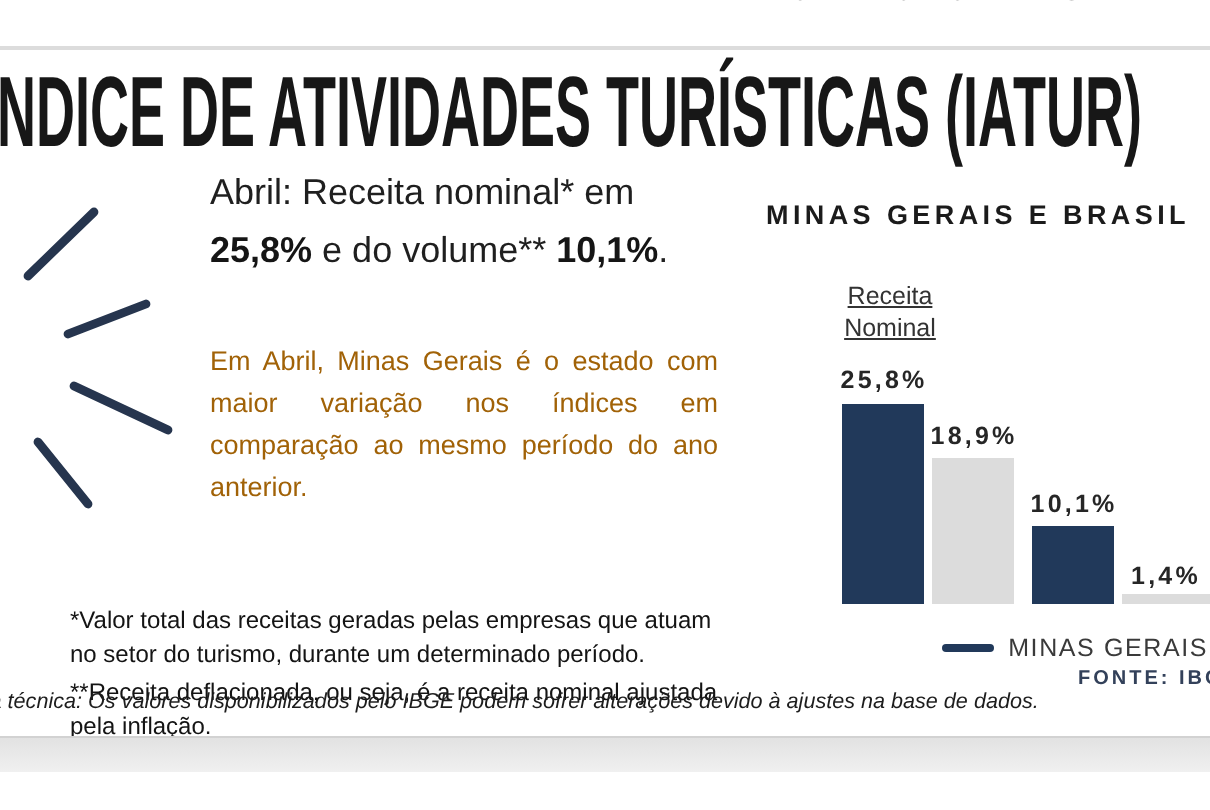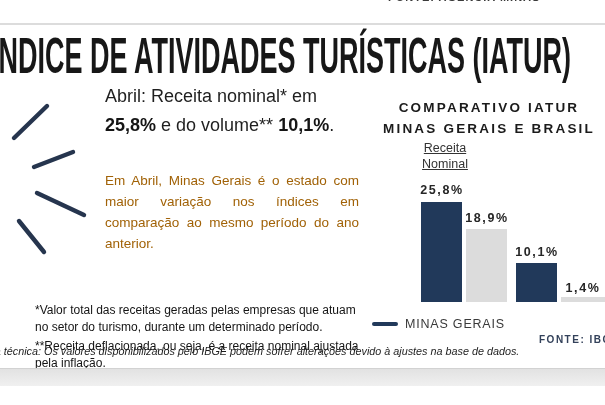--- a/index.html
+++ b/index.html
@@ -33,21 +33,21 @@
   .cat-volume{left:513px;top:149px;width:85px;}
   .bar{position:absolute;bottom:103px;}
   .bar1{left:421px;width:41px;}
   .bar2{left:466px;width:41px;}
   .bar3{left:516px;width:41px;}
   .bar4{left:561px;width:44px;}
   .vlabel{position:absolute;width:60px;text-align:center;font-size:12.5px;font-weight:bold;
     letter-spacing:1.6px;color:#262626;}
   .v1{left:412px;top:183px;} .v2{left:457px;top:211px;}
   .v3{left:507px;top:245px;} .v4{left:553px;top:281px;}
-  .legend{position:absolute;left:372px;top:317px;width:232px;display:flex;justify-content:flex-start;
+  .legend{position:absolute;left:372px;top:317px;width:232px;display:flex;justify-content:flex-end;
     gap:16px;align-items:center;font-size:12.5px;letter-spacing:.8px;color:#3a3a3a;}
   .legend-item{display:flex;align-items:center;gap:7px;}
   .dash{display:inline-block;width:26px;height:3.5px;border-radius:2px;}
   .fonte{position:absolute;left:539px;top:334px;font-size:10px;font-weight:bold;
     letter-spacing:1.5px;color:#33415a;white-space:nowrap;}
   
   .note{position:absolute;left:-22px;top:345px;width:680px;font-style:italic;
     font-size:10.8px;color:#1d1d1d;white-space:nowrap;}
   .band{position:absolute;left:0;top:368px;width:605px;height:17px;
     background:linear-gradient(#e2e2e2,#f0f0f0);border-top:1px solid #d2d2d2;}
@@ -71,21 +71,20 @@
 
   <div class="p1"><span>Abril: Receita nominal* em </span><span class="b">25,8%</span><span> e do volume** </span><span class="b">10,1%</span><span>.</span></div>
 
 
   <div class="p2">Em Abril, Minas Gerais é o estado com maior variação nos índices em comparação ao mesmo período do ano anterior.</div>
 
   <div class="fn fn1">*Valor total das receitas geradas pelas empresas que atuam no setor do turismo, durante um determinado período.</div>
   <div class="fn fn2">**Receita deflacionada, ou seja, é a receita nominal ajustada pela inflação.</div>
 
   <div class="rp-title">
-    <div>COMPARATIVO IATUR</div>
     <div>MINAS GERAIS E BRASIL</div>
   </div>
 
   <div class="cat cat-receita">Receita Nominal</div>
 
   <div class="vlabel v1">25,8%</div>
   <div class="vlabel v2">18,9%</div>
   <div class="vlabel v3">10,1%</div>
   <div class="vlabel v4">1,4%</div>
 

